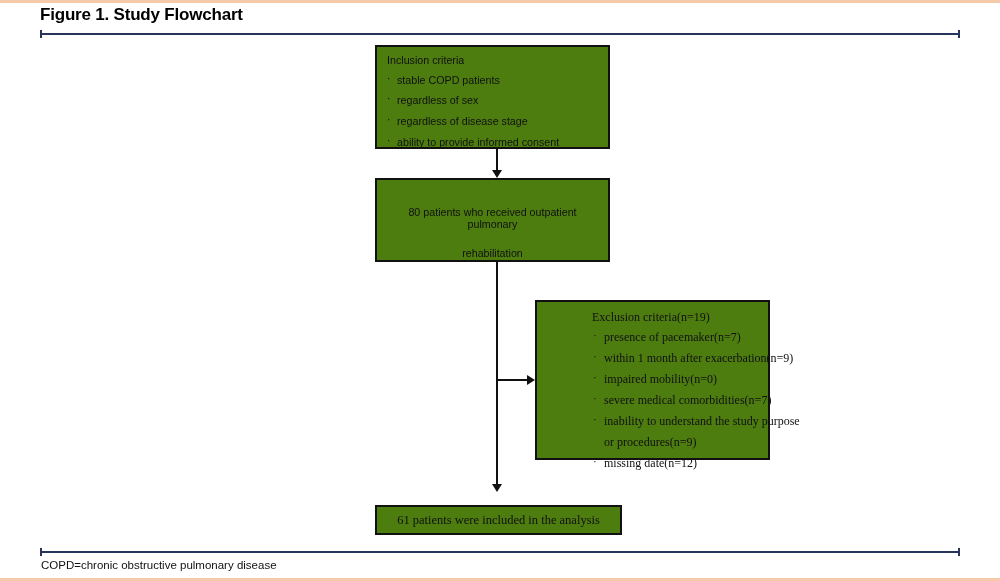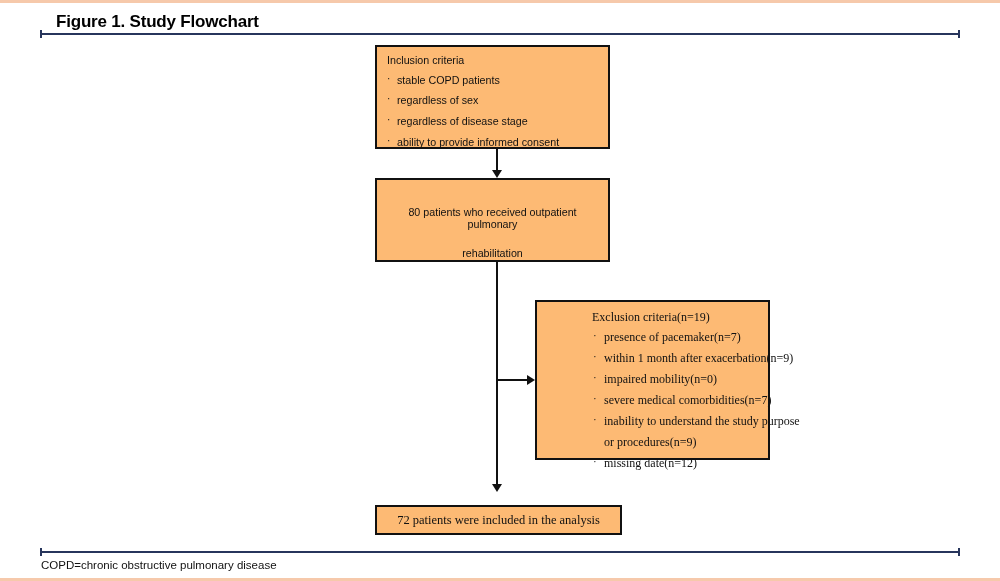--- a/index.html
+++ b/index.html
@@ -32,27 +32,26 @@
     position: absolute;
     top: 0; left: 0;
     width: 1000px;
     height: 581px;
   }
 
   
   .fig-title {
     position: absolute;
     left: 40px;
-    top: 12px;
+    top: 5px;
     font-size: 17px;
     font-weight: bold;
     color: #000000;
     letter-spacing: -0.2px;
     white-space: nowrap;
-    margin-left: 16px;
   }
 
   
   .rule {
     position: absolute;
     left: 40px;
     width: 920px;
     height: 2px;
     background: #27355c;
   }
@@ -75,21 +74,21 @@
     top: 559px;
     font-size: 11.5px;
     color: #111111;
     white-space: nowrap;
   }
 
   
   .node {
     position: absolute;
     border: 2px solid #111111;
-    background: #fdba74;
+    background: #4d7c0f;
   }
 
   .box-inclusion {
     left: 375px;
     top: 45px;
     width: 235px;
     height: 104px;
     padding: 8px 0 0 10px;
   }
   .box-enrolled {
@@ -289,21 +288,21 @@
         <span class="cont">or procedures(n=9)</span>
       </div>
       <div class="li">
         <span class="bullet">·</span>
         <span>missing date(n=12)</span>
       </div>
     </div>
   </div>
 
   <div class="node box-final">
-    <div class="final-text">72 patients were included in the analysis</div>
+    <div class="final-text">61 patients were included in the analysis</div>
   </div>
 
   <div class="rule bottom">
     <span class="cap left"></span>
     <span class="cap right"></span>
   </div>
 
   <div class="footnote">COPD=chronic obstructive pulmonary disease</div>
 
 </div>

